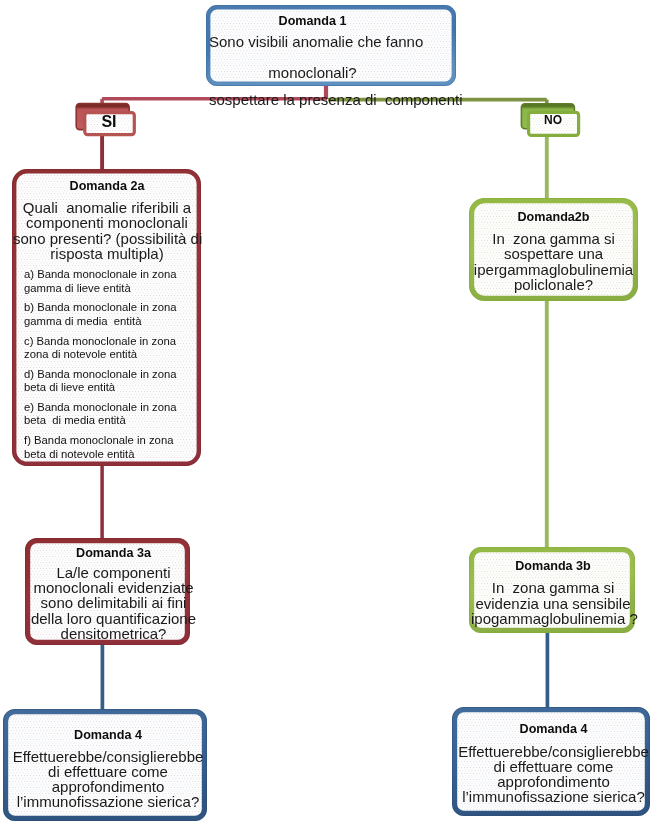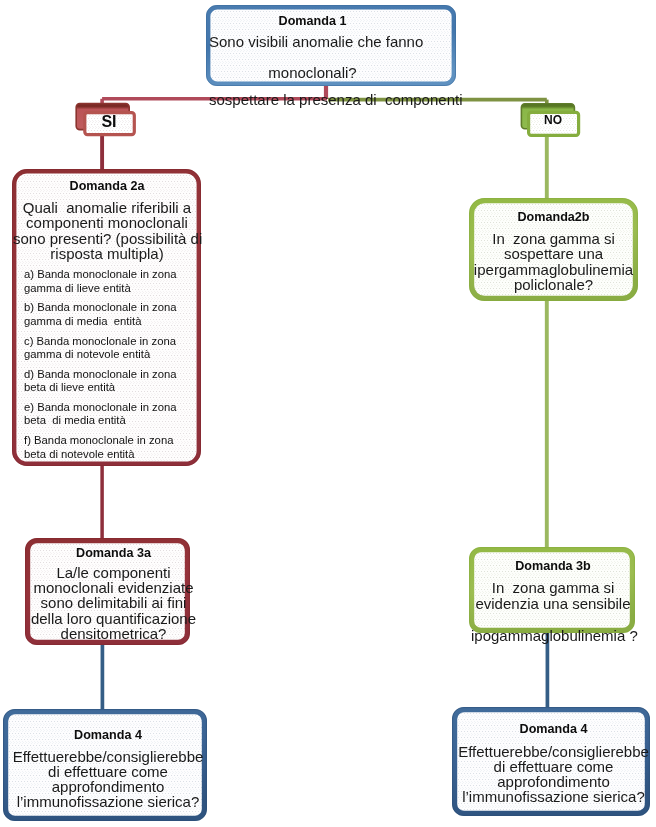--- a/index.html
+++ b/index.html
@@ -144,21 +144,21 @@
     <div class="txt ln" style="left:1px;top:30px;">Quali  anomalie riferibili a</div>
     <div class="txt ln" style="left:1px;top:45.4px;">componenti monoclonali</div>
     <div class="txt ln" style="left:1px;top:60.8px;">sono presenti? (possibilità di</div>
     <div class="txt ln" style="left:1px;top:76.2px;">risposta multipla)</div>
 
     <div class="opt" style="left:12px;top:99.1px;">a) Banda monoclonale in zona</div>
     <div class="opt" style="left:12px;top:112.5px;">gamma di lieve entità</div>
     <div class="opt" style="left:12px;top:132.3px;">b) Banda monoclonale in zona</div>
     <div class="opt" style="left:12px;top:145.7px;">gamma di media  entità</div>
     <div class="opt" style="left:12px;top:165.5px;">c) Banda monoclonale in zona</div>
-    <div class="opt" style="left:12px;top:178.9px;">gamma di notevole entità</div>
+    <div class="opt" style="left:12px;top:178.9px;">zona di notevole entità</div>
     <div class="opt" style="left:12px;top:198.7px;">d) Banda monoclonale in zona</div>
     <div class="opt" style="left:12px;top:212.1px;">beta di lieve entità</div>
     <div class="opt" style="left:12px;top:231.9px;">e) Banda monoclonale in zona</div>
     <div class="opt" style="left:12px;top:245.3px;">beta  di media entità</div>
     <div class="opt" style="left:12px;top:265.1px;">f) Banda monoclonale in zona</div>
     <div class="opt" style="left:12px;top:278.5px;">beta di notevole entità</div>
   </div>
 
   <div class="node" style="left:469px;top:198px;width:166px;height:103px;">
     <svg width="169" height="103" viewBox="0 0 169 103">
@@ -186,21 +186,21 @@
   </div>
 
   <div class="node" style="left:469px;top:547px;width:166px;height:86px;">
     <svg width="166" height="86" viewBox="0 0 166 86">
       <rect x="2.6" y="2.6" width="160.8" height="80.8" rx="9.5" ry="9.5" fill="url(#hatchG)" stroke="url(#bdGreen)" stroke-width="5.2"></rect>
       <rect x="0.6" y="0.6" width="164.8" height="84.8" rx="10.5" ry="10.5" fill="none" stroke="#85ac3c" stroke-width="1" opacity="0.5"></rect>
     </svg>
     <div class="txt ttl" style="left:2px;top:12.4px;">Domanda 3b</div>
     <div class="txt ln" style="left:2px;top:32.2px;">In  zona gamma si</div>
     <div class="txt ln" style="left:2px;top:47.5px;">evidenzia una sensibile</div>
-    <div class="txt ln" style="left:2px;top:62.8px;margin-top:17px;">ipogammaglobulinemia ?</div>
+    <div class="txt ln" style="left:2px;top:62.8px;">ipogammaglobulinemia ?</div>
   </div>
 
   <div class="node" style="left:3px;top:709px;width:204px;height:112px;">
     <svg width="204" height="112" viewBox="0 0 204 112">
       <rect x="2.6" y="2.6" width="198.8" height="106.8" rx="9.5" ry="9.5" fill="url(#hatchB)" stroke="url(#bdBlue)" stroke-width="5.2"></rect>
       <rect x="0.6" y="0.6" width="202.8" height="110.8" rx="10.5" ry="10.5" fill="none" stroke="#2b4e74" stroke-width="1" opacity="0.55"></rect>
     </svg>
     <div class="txt ttl" style="left:6px;top:19.4px;">Domanda 4</div>
     <div class="txt ln" style="left:6px;top:39.1px;">Effettuerebbe/consiglierebbe</div>
     <div class="txt ln" style="left:6px;top:54.2px;">di effettuare come</div>

